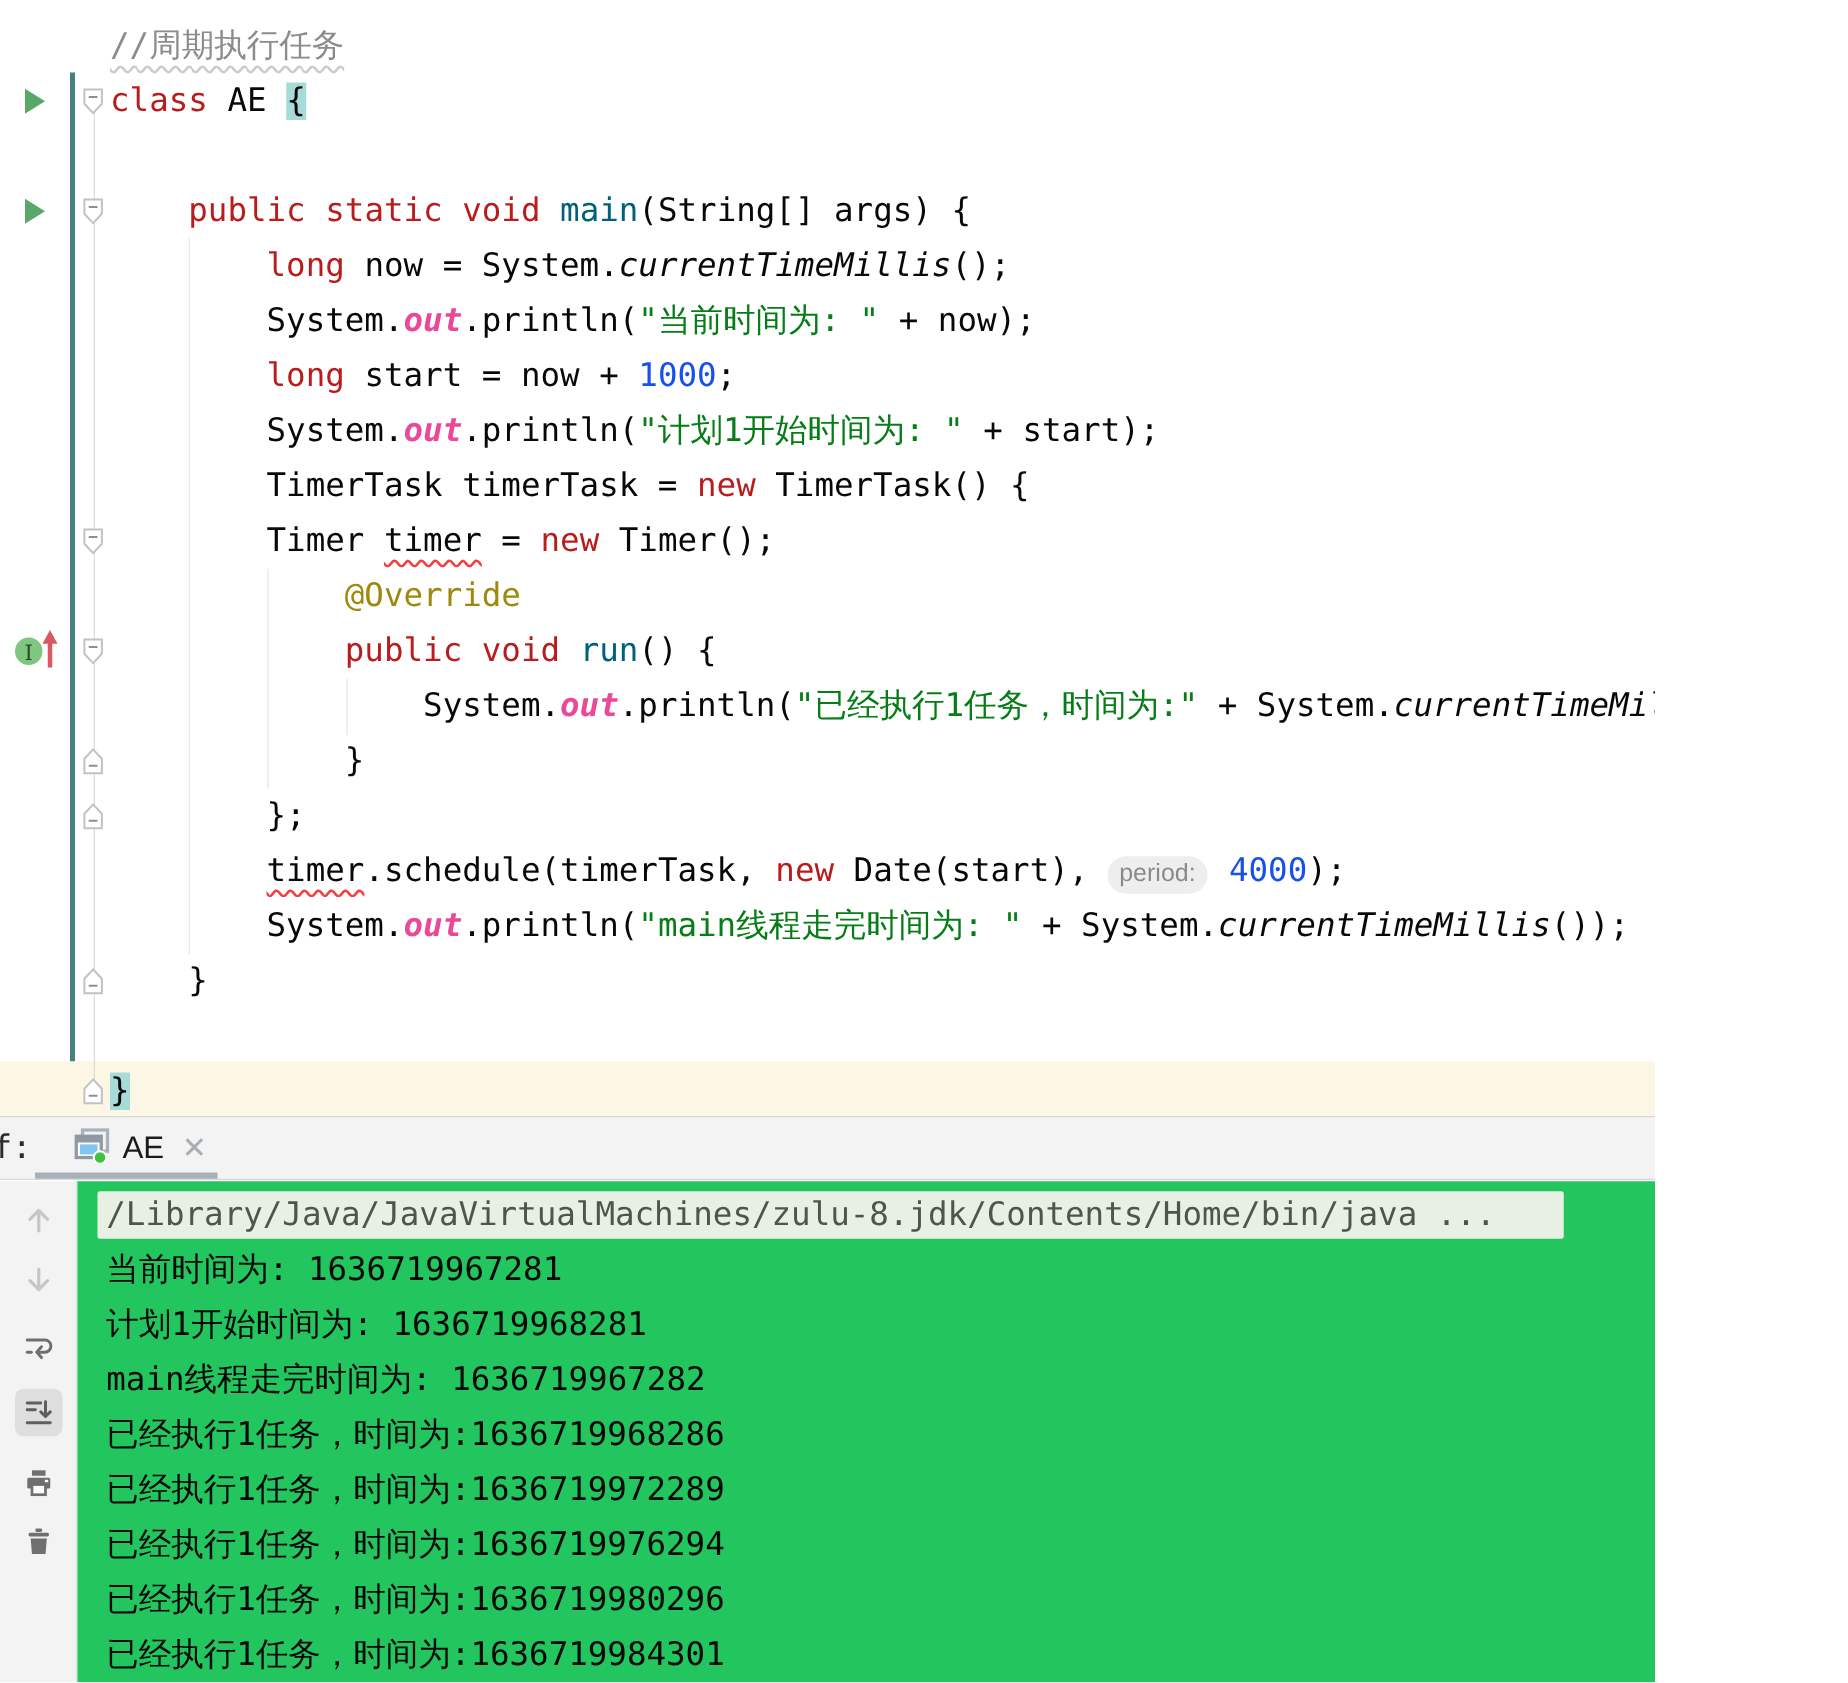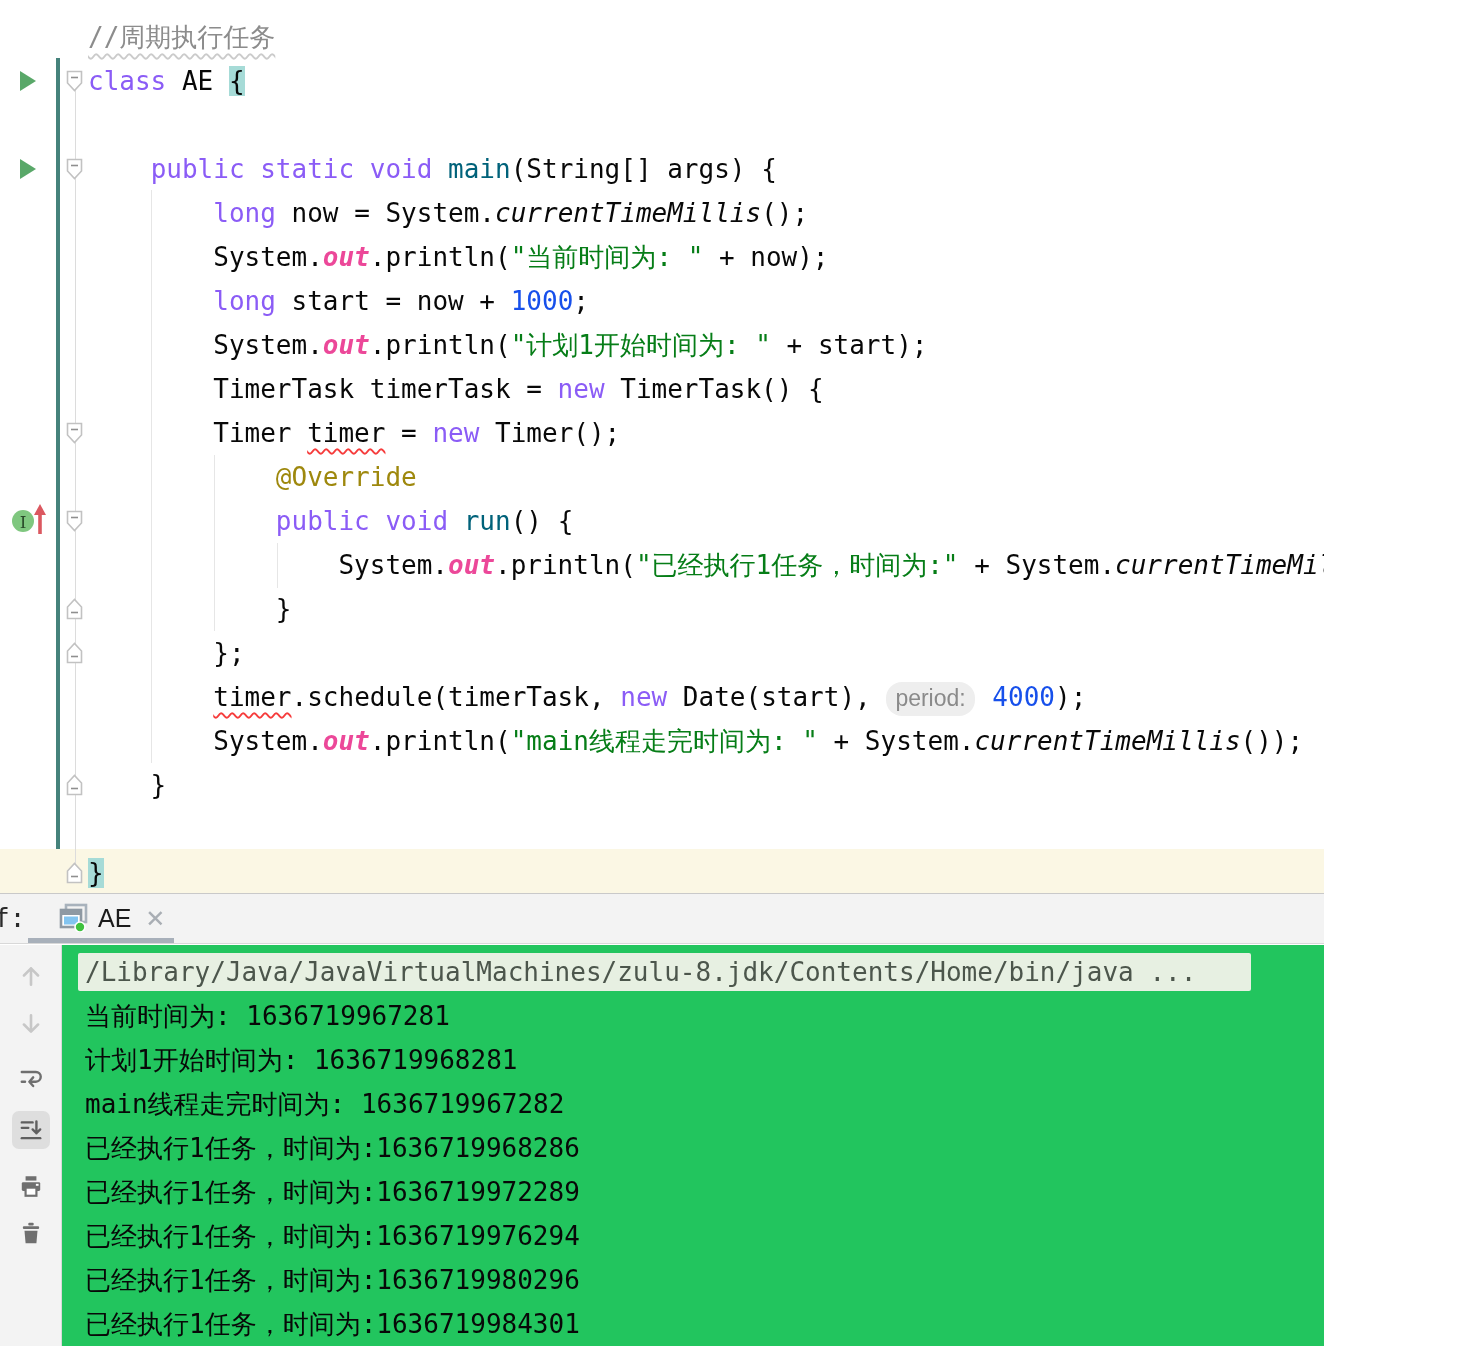--- a/index.html
+++ b/index.html
@@ -19,31 +19,31 @@
   .ig1 { left:151px; top:190px; height:573px; }
   .ig2 { left:214px; top:455px; height:176px; }
   .ig3 { left:277px; top:543px; height:45px; }
 
   .code-content { position:absolute; left:88px; top:15px; right:0; }
   .code-line {
     height:44px; line-height:44px; white-space:pre;
     font-size:26px; color:#080808;
   }
   .seg-comment { color:#8C8C8C; text-decoration-line:underline; text-decoration-style:wavy; text-decoration-color:#CBCBCB; text-decoration-thickness:1.5px; text-underline-offset:7px; }
-  .seg-kw     { color:#8b5cf6; }
+  .seg-kw     { color:#b91c1c; }
   .seg-mdecl  { color:#00627A; }
   .seg-sitalic{ color:#080808; font-style:italic; }
   .seg-field  { color:#ec4899; font-style:italic;font-weight:bold; }
   .seg-str    { color:#067D17; }
   .seg-num    { color:#1750EB; }
   .seg-ann    { color:#9E880D;margin-top:40px; }
   .seg-brace  { background:#A6DBD7; }
   .seg-err    { text-decoration-line:underline; text-decoration-style:wavy; text-decoration-color:#F63C3C; text-decoration-thickness:1.5px; text-underline-offset:6px; }
   .seg-hint   {
-    font-family:"Liberation Sans", sans-serif; font-size:23px; color:#8A8A8A;
+    font-family:"Liberation Sans", sans-serif; font-size:20px; color:#8A8A8A;
     background:#EEEEEE; border-radius:16px; padding:3px 9px 5px; margin-right:2px;
   }
 
   .run-marker {
     position:absolute; left:20px; width:0; height:0;
     border-left:16px solid #59A869; border-top:10px solid transparent; border-bottom:10px solid transparent;
     cursor:pointer;
   }
   .fold-marker { position:absolute; left:66px; cursor:pointer; }
   .override-marker { position:absolute; left:10px; cursor:pointer; }

